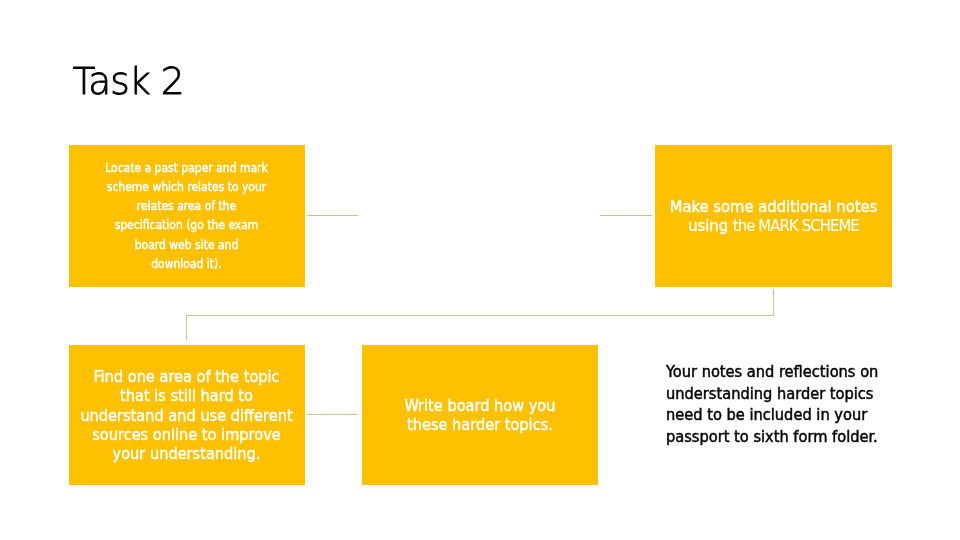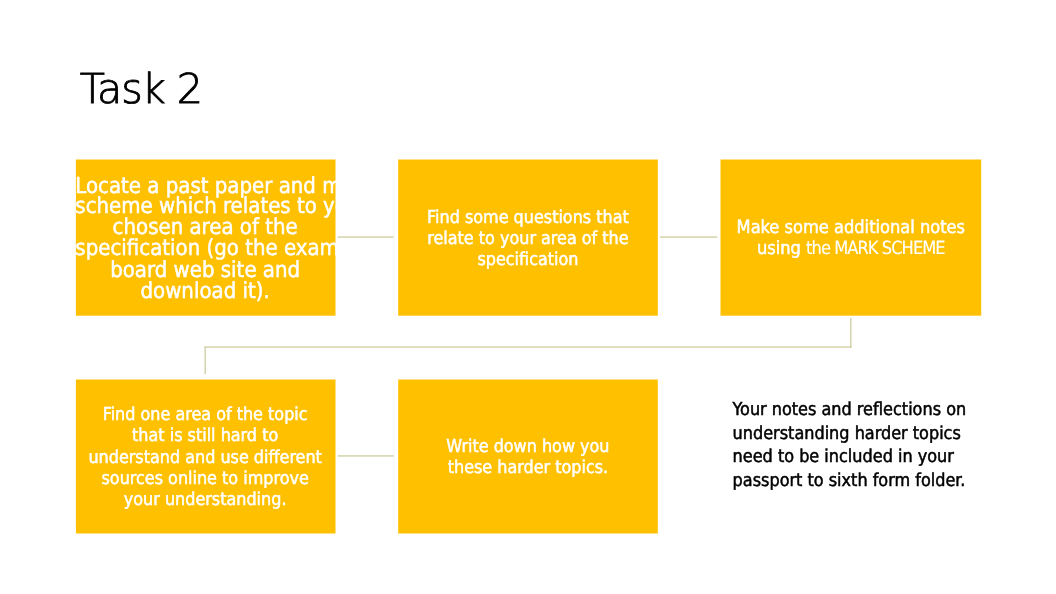--- a/index.html
+++ b/index.html
@@ -48,21 +48,21 @@
     font-family: "DejaVu Sans Condensed", "DejaVu Sans", sans-serif;
     font-size: 16px;
     line-height: 19.2px;
     color: #ffffff;
     -webkit-text-stroke: 0.45px #ffffff;
     text-align: center;
     width: 100%;
     white-space: nowrap;
   }
   .box-text b { font-weight: 400; letter-spacing: -0.85px; -webkit-text-stroke: 0.1px #ffffff; }
-  #b1 .box-text { font-size: 20px; }
+  #b1 .box-text { font-size: 12px; }
   #b2 .box-text { font-size: 16.2px; }
   #b3 .box-text { font-size: 16.45px; }
   #b4 .box-text { font-size: 16.2px; }
   #b5 .box-text { font-size: 16.2px; }
   .connector {
     position: absolute;
     background: #c6c48d;
   }
   .conn-h { height: 1px; }
   .conn-v { width: 1px; }
@@ -81,55 +81,48 @@
 <body>
 
 <div class="slide">
 
   <div class="slide-title">Task 2</div>
 
   <div class="proc-box" id="b1" style="left:68.5px;top:145px;width:236px;height:141.5px;">
     <div class="box-text">
       <div>Locate a past paper and mark</div>
       <div>scheme which relates to your</div>
-      <div>chosen area of the</div>
+      <div>relates area of the</div>
       <div>specification (go the exam</div>
       <div>board web site and</div>
       <div>download it).</div>
     </div>
   </div>
 
-  <div class="proc-box" id="b2" style="left:362.3px;top:145px;width:235.3px;height:141.5px;">
-    <div class="box-text">
-      <div>Find some questions that</div>
-      <div>relate to your area of the</div>
-      <div>specification</div>
-    </div>
-  </div>
 
   <div class="proc-box" id="b3" style="left:655.4px;top:145px;width:236.2px;height:141.5px;">
     <div class="box-text">
       <div>Make some additional notes</div>
       <div><span>using </span><b>the MARK SCHEME</b></div>
     </div>
   </div>
 
   <div class="proc-box" id="b4" style="left:68.5px;top:344.5px;width:236px;height:140px;justify-content:center;">
     <div class="box-text">
       <div>Find one area of the topic</div>
       <div>that is still hard to</div>
       <div>understand and use different</div>
       <div>sources online to improve</div>
       <div>your understanding.</div>
     </div>
   </div>
 
   <div class="proc-box" id="b5" style="left:362.3px;top:344.5px;width:235.3px;height:140px;">
     <div class="box-text">
-      <div>Write down how you</div>
+      <div>Write board how you</div>
       <div>these harder topics.</div>
     </div>
   </div>
 
   <div class="connector conn-h" style="left:307px;top:215px;width:51px;"></div>
   <div class="connector conn-h" style="left:600px;top:215px;width:52px;"></div>
 
   <div class="connector conn-v" style="left:773px;top:289px;height:27px;"></div>
   <div class="connector conn-h" style="left:186px;top:315px;width:588px;"></div>
   <div class="connector conn-v" style="left:186px;top:315px;height:25px;"></div>

